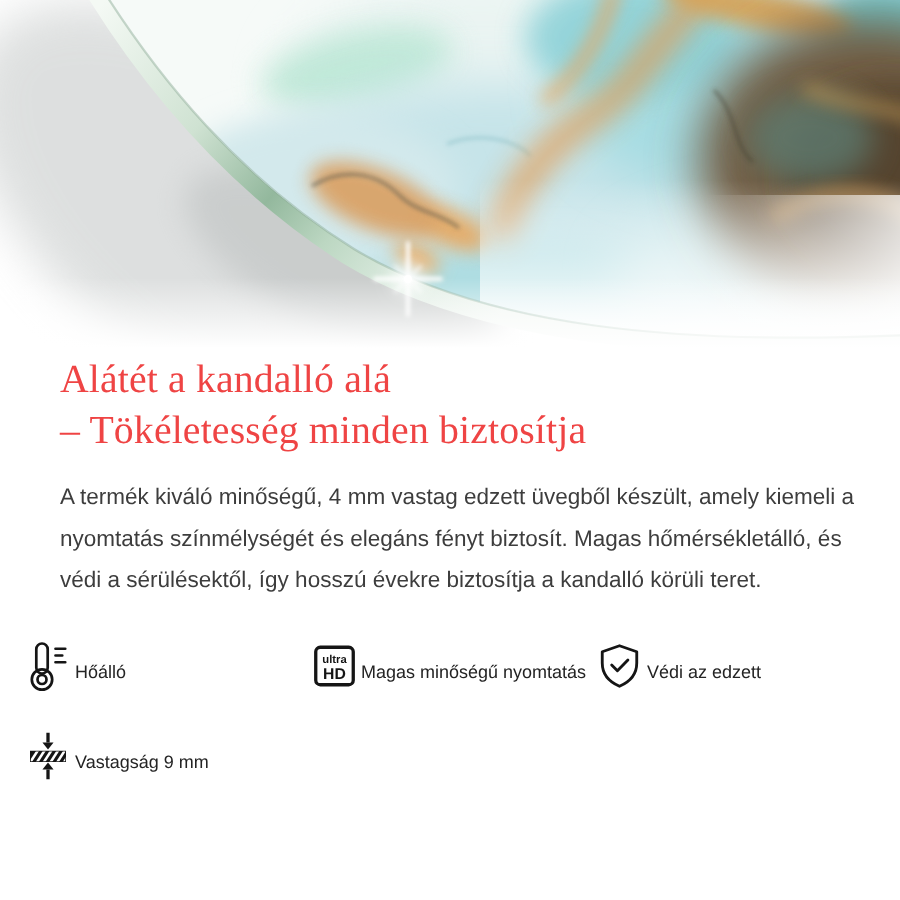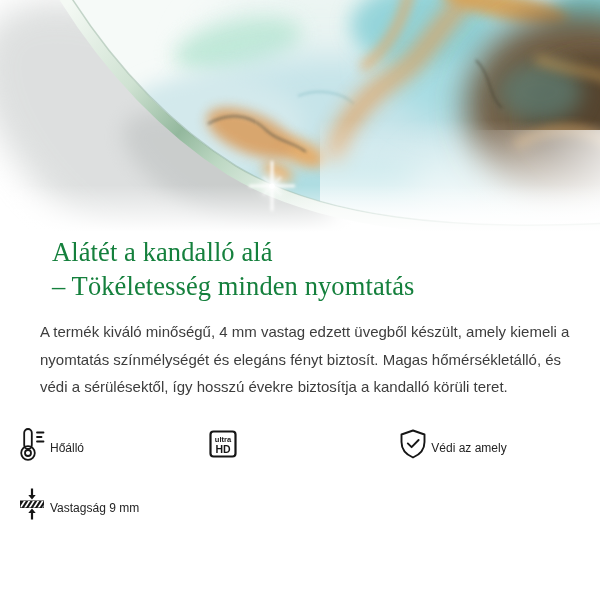--- a/index.html
+++ b/index.html
@@ -1,19 +1,19 @@
 <!DOCTYPE html>
 <html><head>
 <meta charset="utf-8">
 <style>
   html,body{margin:0;padding:0;width:600px;height:600px;background:#ffffff;overflow:hidden;}
   body{font-family:"Liberation Sans", sans-serif;color:#3d3d3d;}
   .hero{display:block;width:600px;height:232px;}
-  .title{margin:4px 40px 0 52px;font-family:"Liberation Serif", serif;font-weight:400;
-         font-size:26.5px;line-height:1.28;color:#15803d;letter-spacing:0.1px;}
+  .title{margin:4px 40px 0 40px;font-family:"Liberation Serif", serif;font-weight:400;
+         font-size:26.5px;line-height:1.28;color:#ef4444;letter-spacing:0.1px;}
   .desc{margin:14px 40px 0 40px;width:532px;font-size:15px;line-height:1.85;color:#3d3d3d;}
   .features{margin:24px 14px 0 14px;display:grid;grid-template-columns:repeat(3,1fr);row-gap:22px;}
   .feature{display:flex;flex-direction:row;align-items:center;}
   .feature .icon-box{height:38px;display:flex;align-items:center;justify-content:center;}
   .feature .label{margin-top:9px;font-size:12px;color:#242424;text-align:center;line-height:1.2;}
   svg{display:block;}
 </style>
 </head>
 <body>
 
@@ -99,21 +99,21 @@
     <path d="M272,162 L272,210 M250,186 L294,186" stroke="#ffffff" stroke-width="2.6" stroke-linecap="round" filter="url(#hero-f2)"></path>
     <path d="M263,177 L281,195 M281,177 L263,195" stroke="#ffffff" stroke-width="1.4" opacity="0.8" filter="url(#hero-f2)"></path>
     <circle cx="272" cy="186" r="2.6" fill="#ffffff"></circle>
   </g>
 
   <rect x="0" y="185" width="600" height="47" fill="url(#hero-fadeB)"></rect>
 </svg>
 
 <h1 class="title">
   <span>Alátét a kandalló alá</span><br>
-  <span>– Tökéletesség minden nyomtatás</span>
+  <span>– Tökéletesség minden biztosítja</span>
 </h1>
 
 <p class="desc">A termék kiváló minőségű, 4 mm vastag edzett üvegből készült, amely kiemeli a nyomtatás színmélységét és elegáns fényt biztosít. Magas hőmérsékletálló, és védi a sérülésektől, így hosszú évekre biztosítja a kandalló körüli teret.</p>
 
 <div class="features">
 
   <div class="feature">
     <div class="icon-box">
       <svg width="36" height="36" viewBox="0 0 36 36" fill="none" stroke="#151515" stroke-width="1.8" stroke-linecap="round">
         <rect x="10.2" y="3" width="7.6" height="20" rx="3.8"></rect>
@@ -126,30 +126,31 @@
   </div>
 
   <div class="feature">
     <div class="icon-box">
       <svg width="36" height="36" viewBox="0 0 36 36">
         <rect x="5.5" y="5.5" width="25" height="25" rx="3" fill="none" stroke="#151515" stroke-width="2.2"></rect>
         <text x="18" y="16" text-anchor="middle" font-family="Liberation Sans, sans-serif" font-size="7.5" font-weight="600" fill="#151515">ultra</text>
         <text x="18" y="26.5" text-anchor="middle" font-family="Liberation Sans, sans-serif" font-size="10.5" font-weight="800" fill="#151515">HD</text>
       </svg>
     </div>
+    <div class="label">Magas minőségű nyomtatás</div>
   </div>
 
   <div class="feature">
     <div class="icon-box">
       <svg width="36" height="36" viewBox="0 0 36 36" fill="none" stroke="#151515" stroke-width="1.9" stroke-linejoin="round" stroke-linecap="round">
         <path d="M18,4.5 L29.5,8.5 V16 C29.5,23.5 24.8,28.6 18,31.5 C11.2,28.6 6.5,23.5 6.5,16 V8.5 Z"></path>
         <path d="M12.8,17.4 L16.6,21.2 L23.6,14"></path>
       </svg>
     </div>
-    <div class="label">Védi az amely</div>
+    <div class="label">Védi az edzett</div>
   </div>
 
 
 
   <div class="feature">
     <div class="icon-box">
       <svg width="36" height="36" viewBox="0 0 36 36">
         <defs>
           <clipPath id="thx-bar">
               <rect x="6.5" y="15" width="23" height="6.5"></rect>

